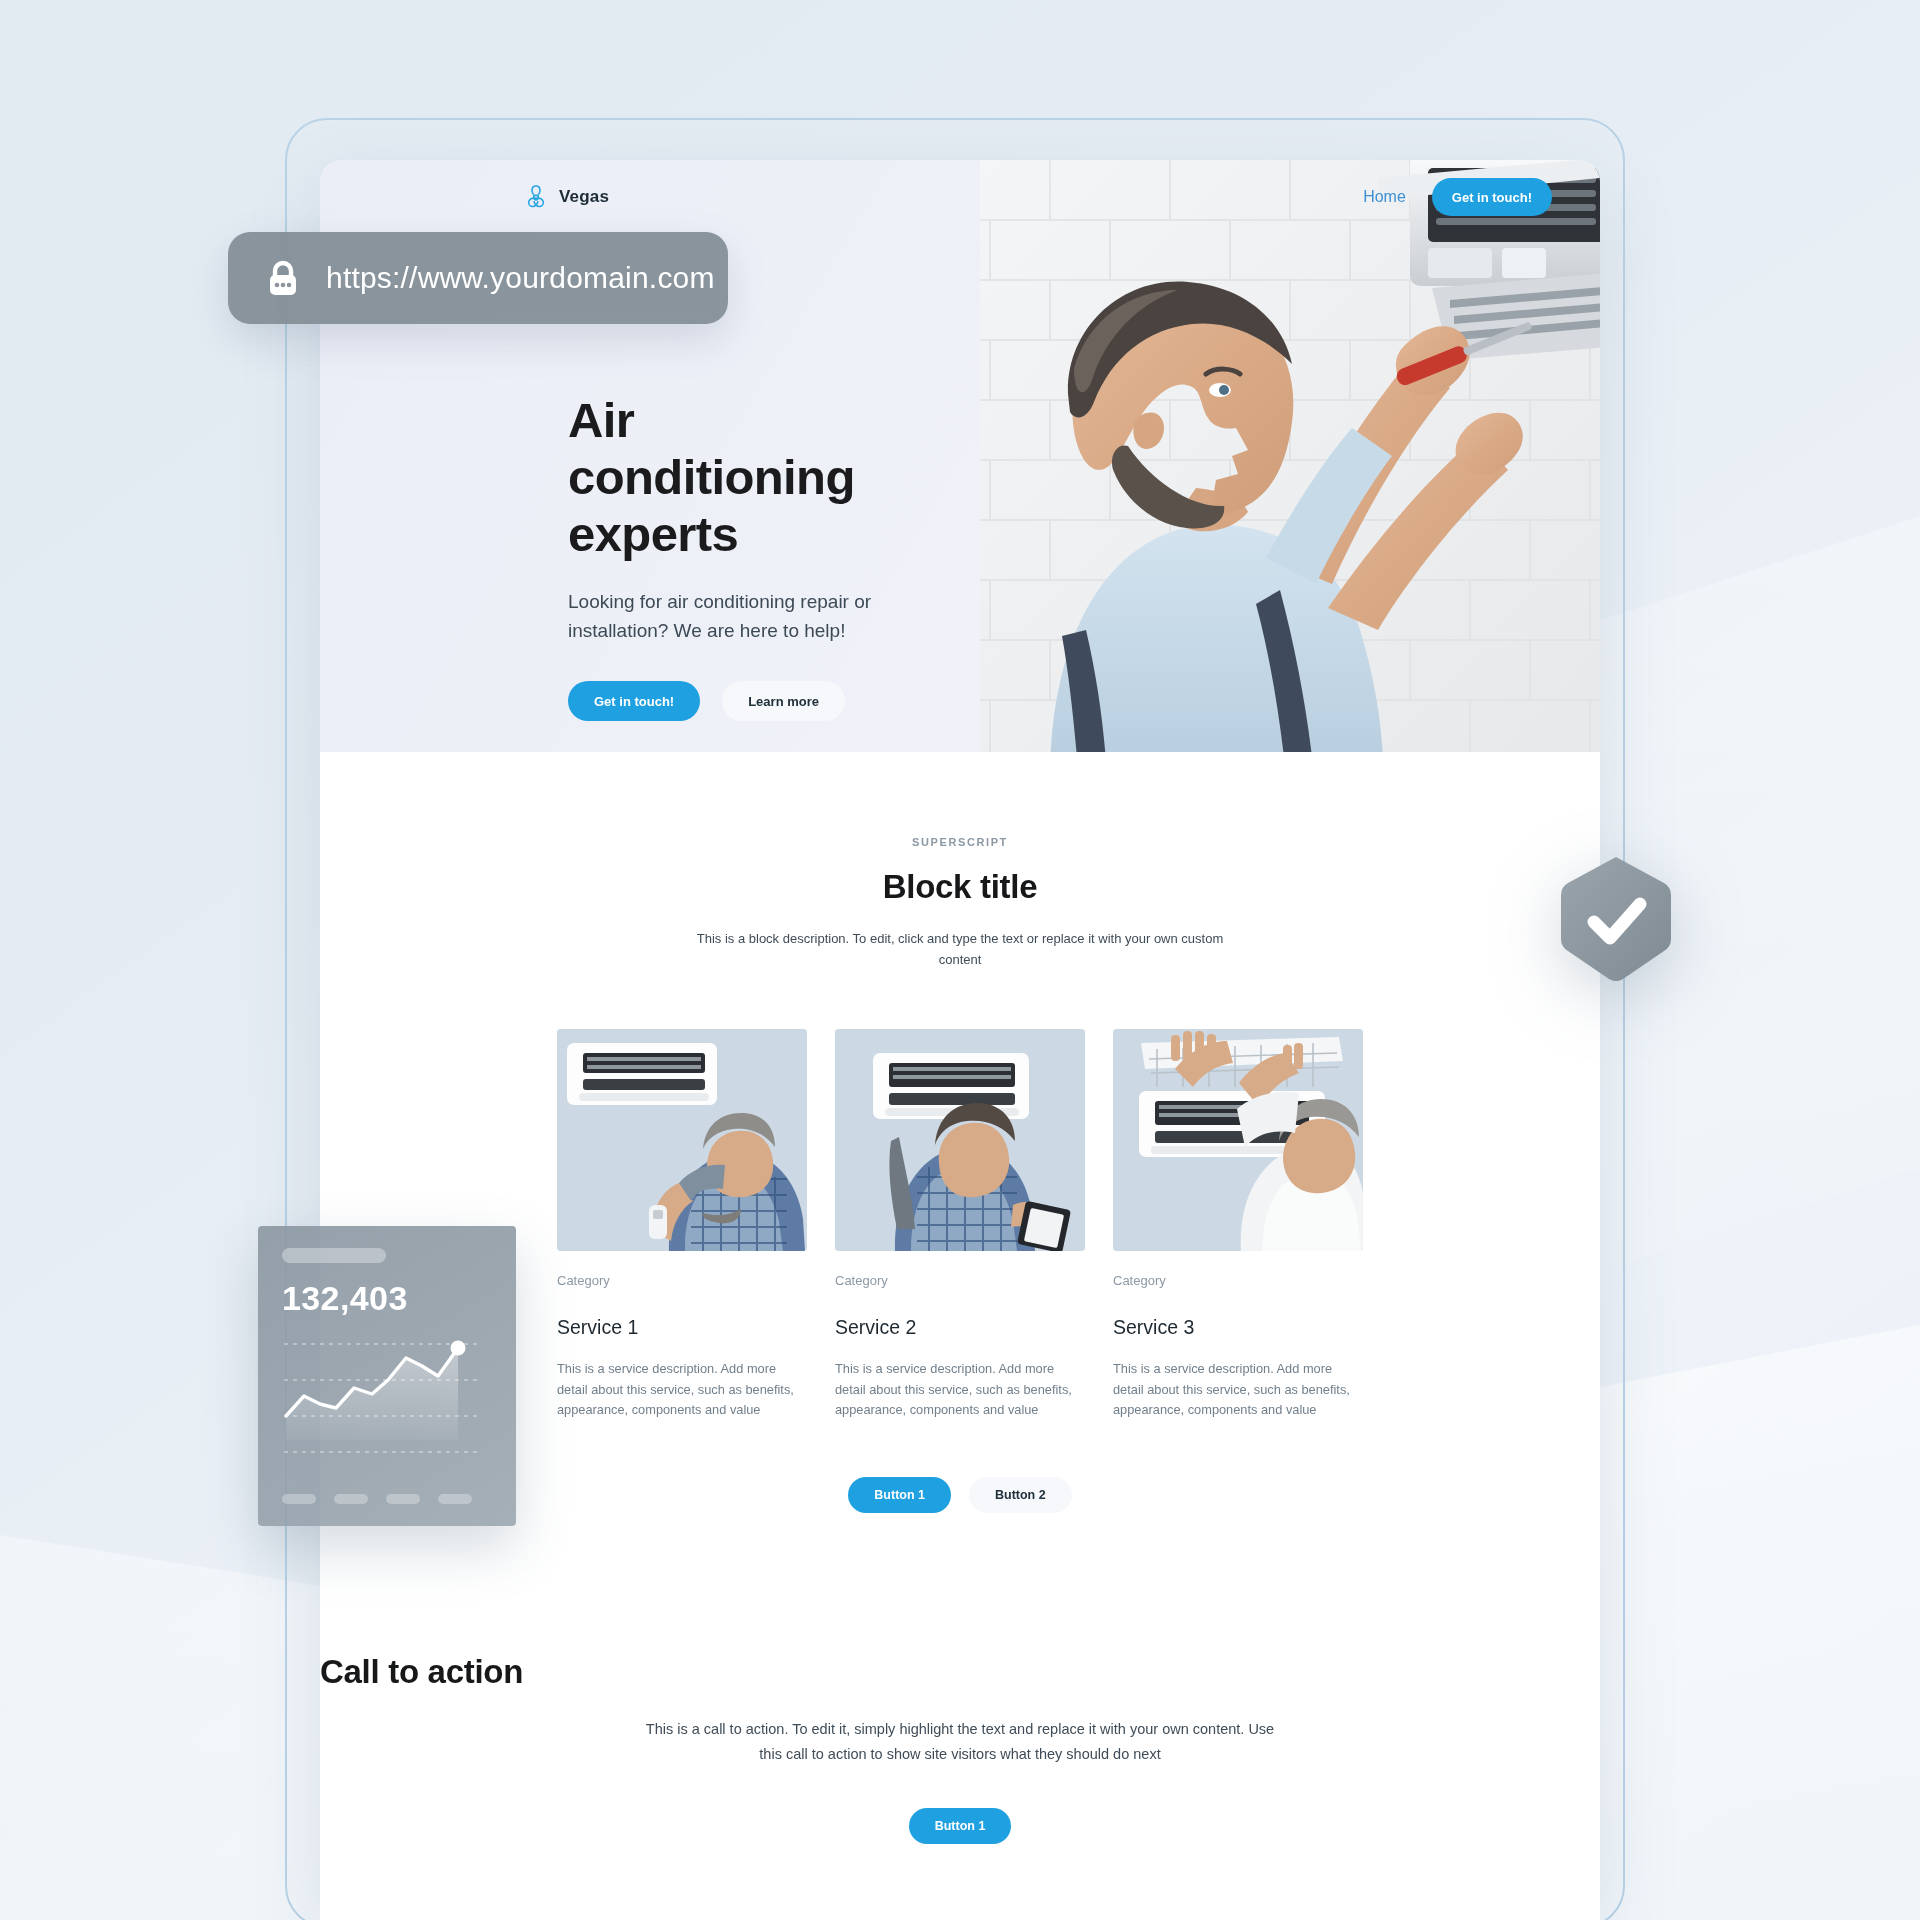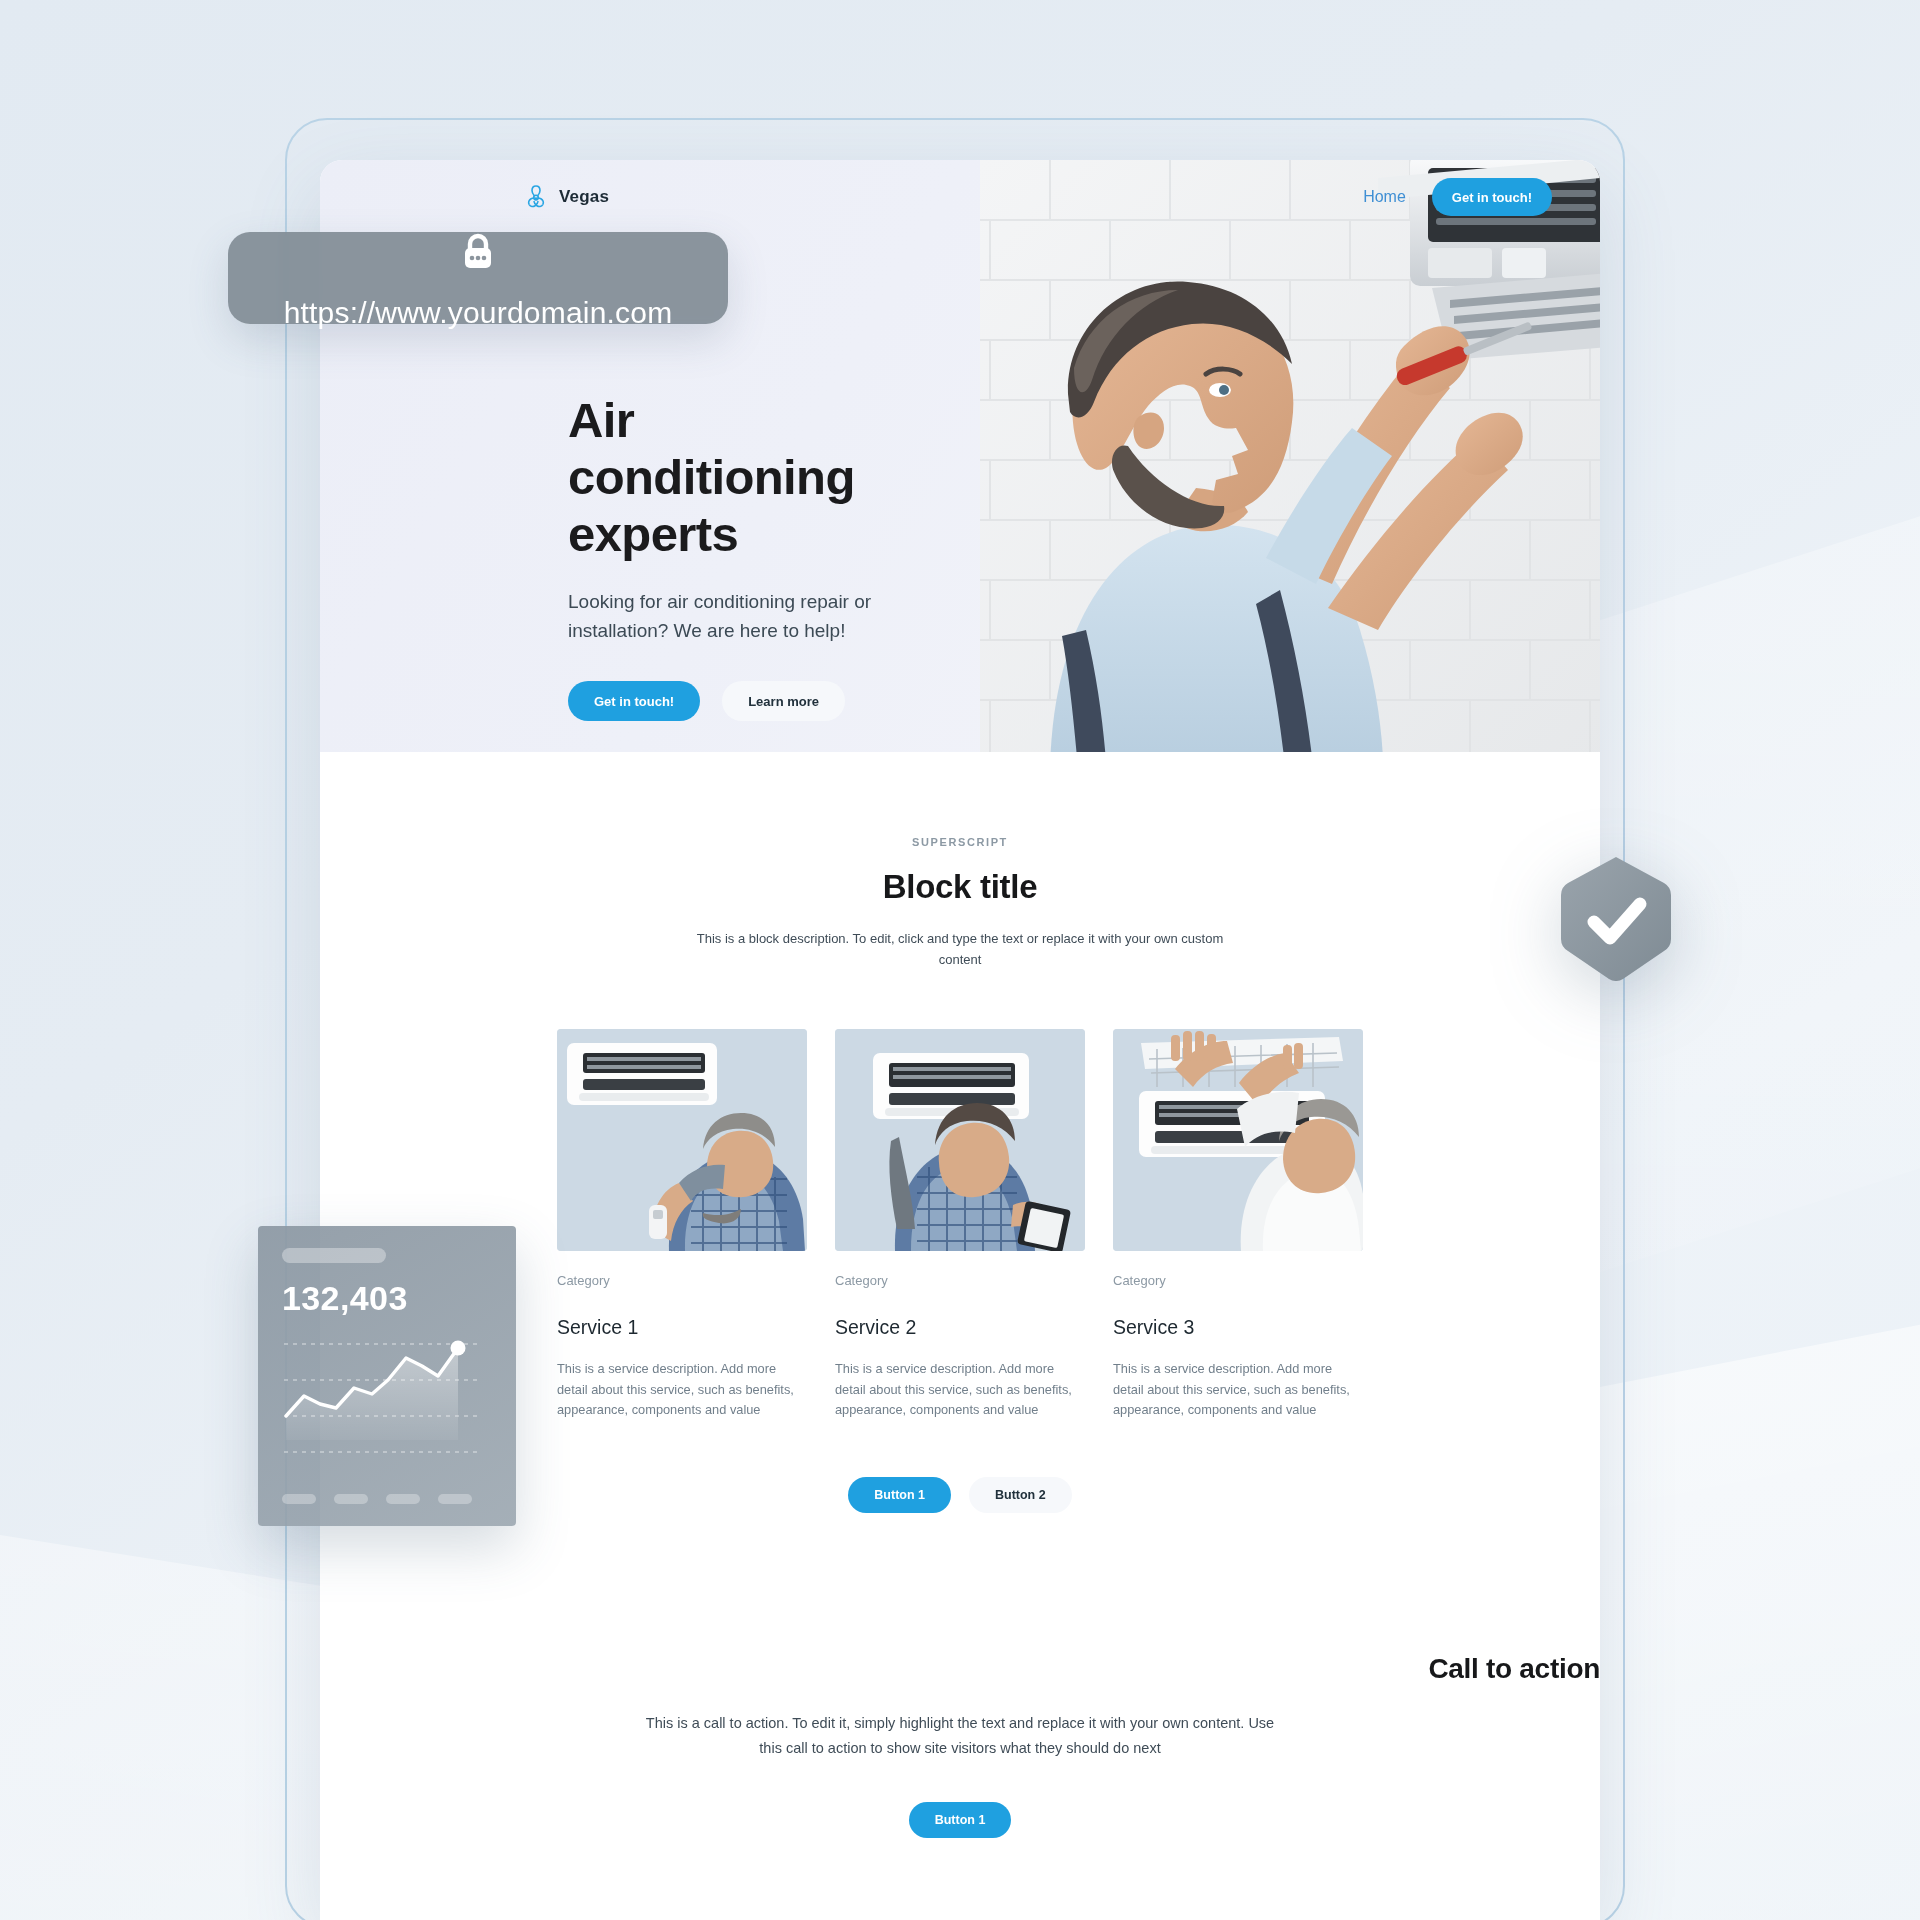--- a/index.html
+++ b/index.html
@@ -129,40 +129,39 @@
   .card-photo { width:250px; height:222px; border-radius:4px; overflow:hidden; background:#dde6ee; }
   .card-cat  { margin-top:22px; font-size:13px; color:#8c99a4; }
   .card-title{ margin-top:28px; font-size:19.5px; color:#1d2830; font-weight:400; }
   .card-desc { margin-top:20px; font-size:12.8px; line-height:1.62; color:#717f8b; }
 
   .cards-actions { display:flex; gap:18px; justify-content:center; margin-top:56px; }
   .cards-actions .btn { height:36px; padding:0 26px; font-size:12.5px; }
 
   
   .section-cta { background:#fff; padding:140px 0 0; }
-  .cta-title { text-align:right; font-size:28px; font-weight:700; color:#17181a; letter-spacing:-0.3px; }
+  .cta-title { text-align:left; font-size:33px; font-weight:700; color:#17181a; letter-spacing:-0.3px; }
   .cta-desc {
     margin:26px auto 0; max-width:630px; text-align:center;
     font-size:14.5px; line-height:1.7; color:#3f4c57;
   }
   .cta-actions { display:flex; justify-content:center; margin-top:42px; }
   .cta-actions .btn { height:36px; padding:0 26px; font-size:12.5px; }
 
   
   .url-pill {
     position:absolute; left:228px; top:232px;
     width:500px; height:92px;
     background: rgba(124,135,145,.88);
     border-radius:22px;
     display:flex; align-items:center; gap:26px;
     padding:0 38px;
     box-shadow:0 16px 40px rgba(70,95,120,.18);
     backdrop-filter: blur(3px);
     z-index:20;
-    flex-direction:column;
   }
   .lock-icon { width:34px; height:38px; flex:none; }
   .url-text { font-size:30px; color:#fff; letter-spacing:.2px; white-space:nowrap; }
 
   
   .stats-card {
     position:absolute; left:258px; top:1226px;
     width:258px; height:300px;
     border-radius:4px;
     background: linear-gradient(150deg, rgba(140,152,163,.92), rgba(150,162,172,.86));

